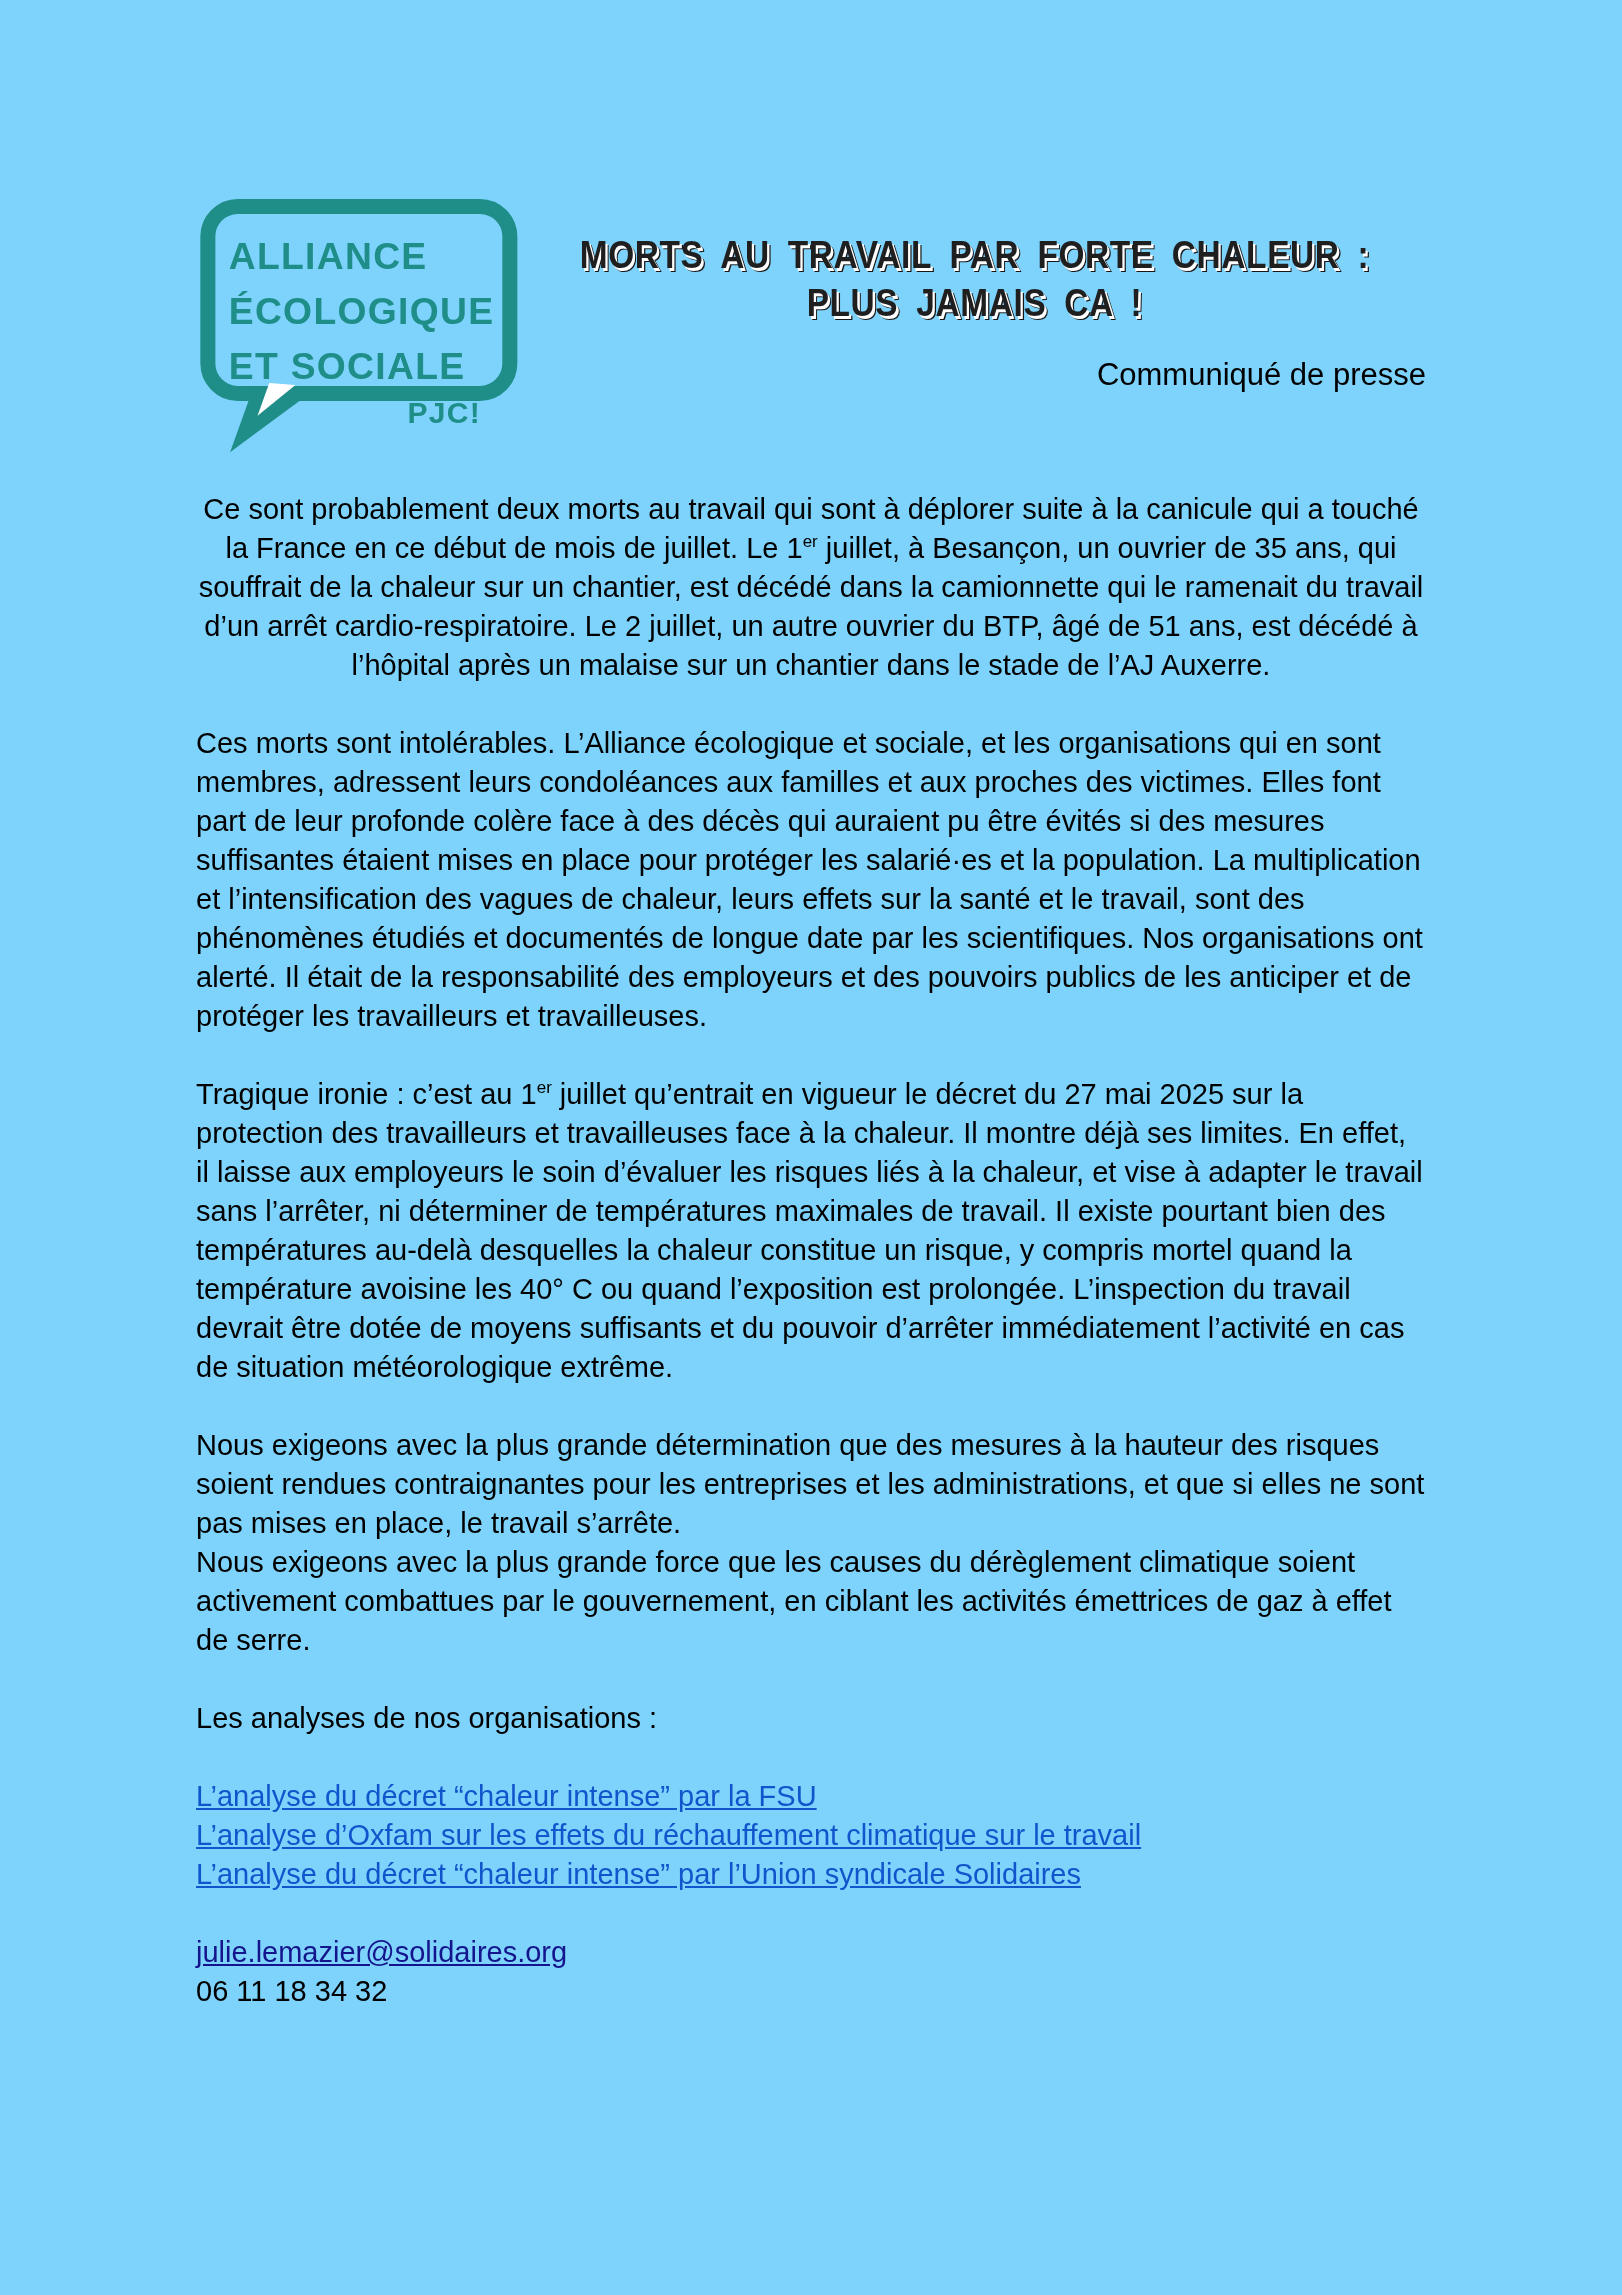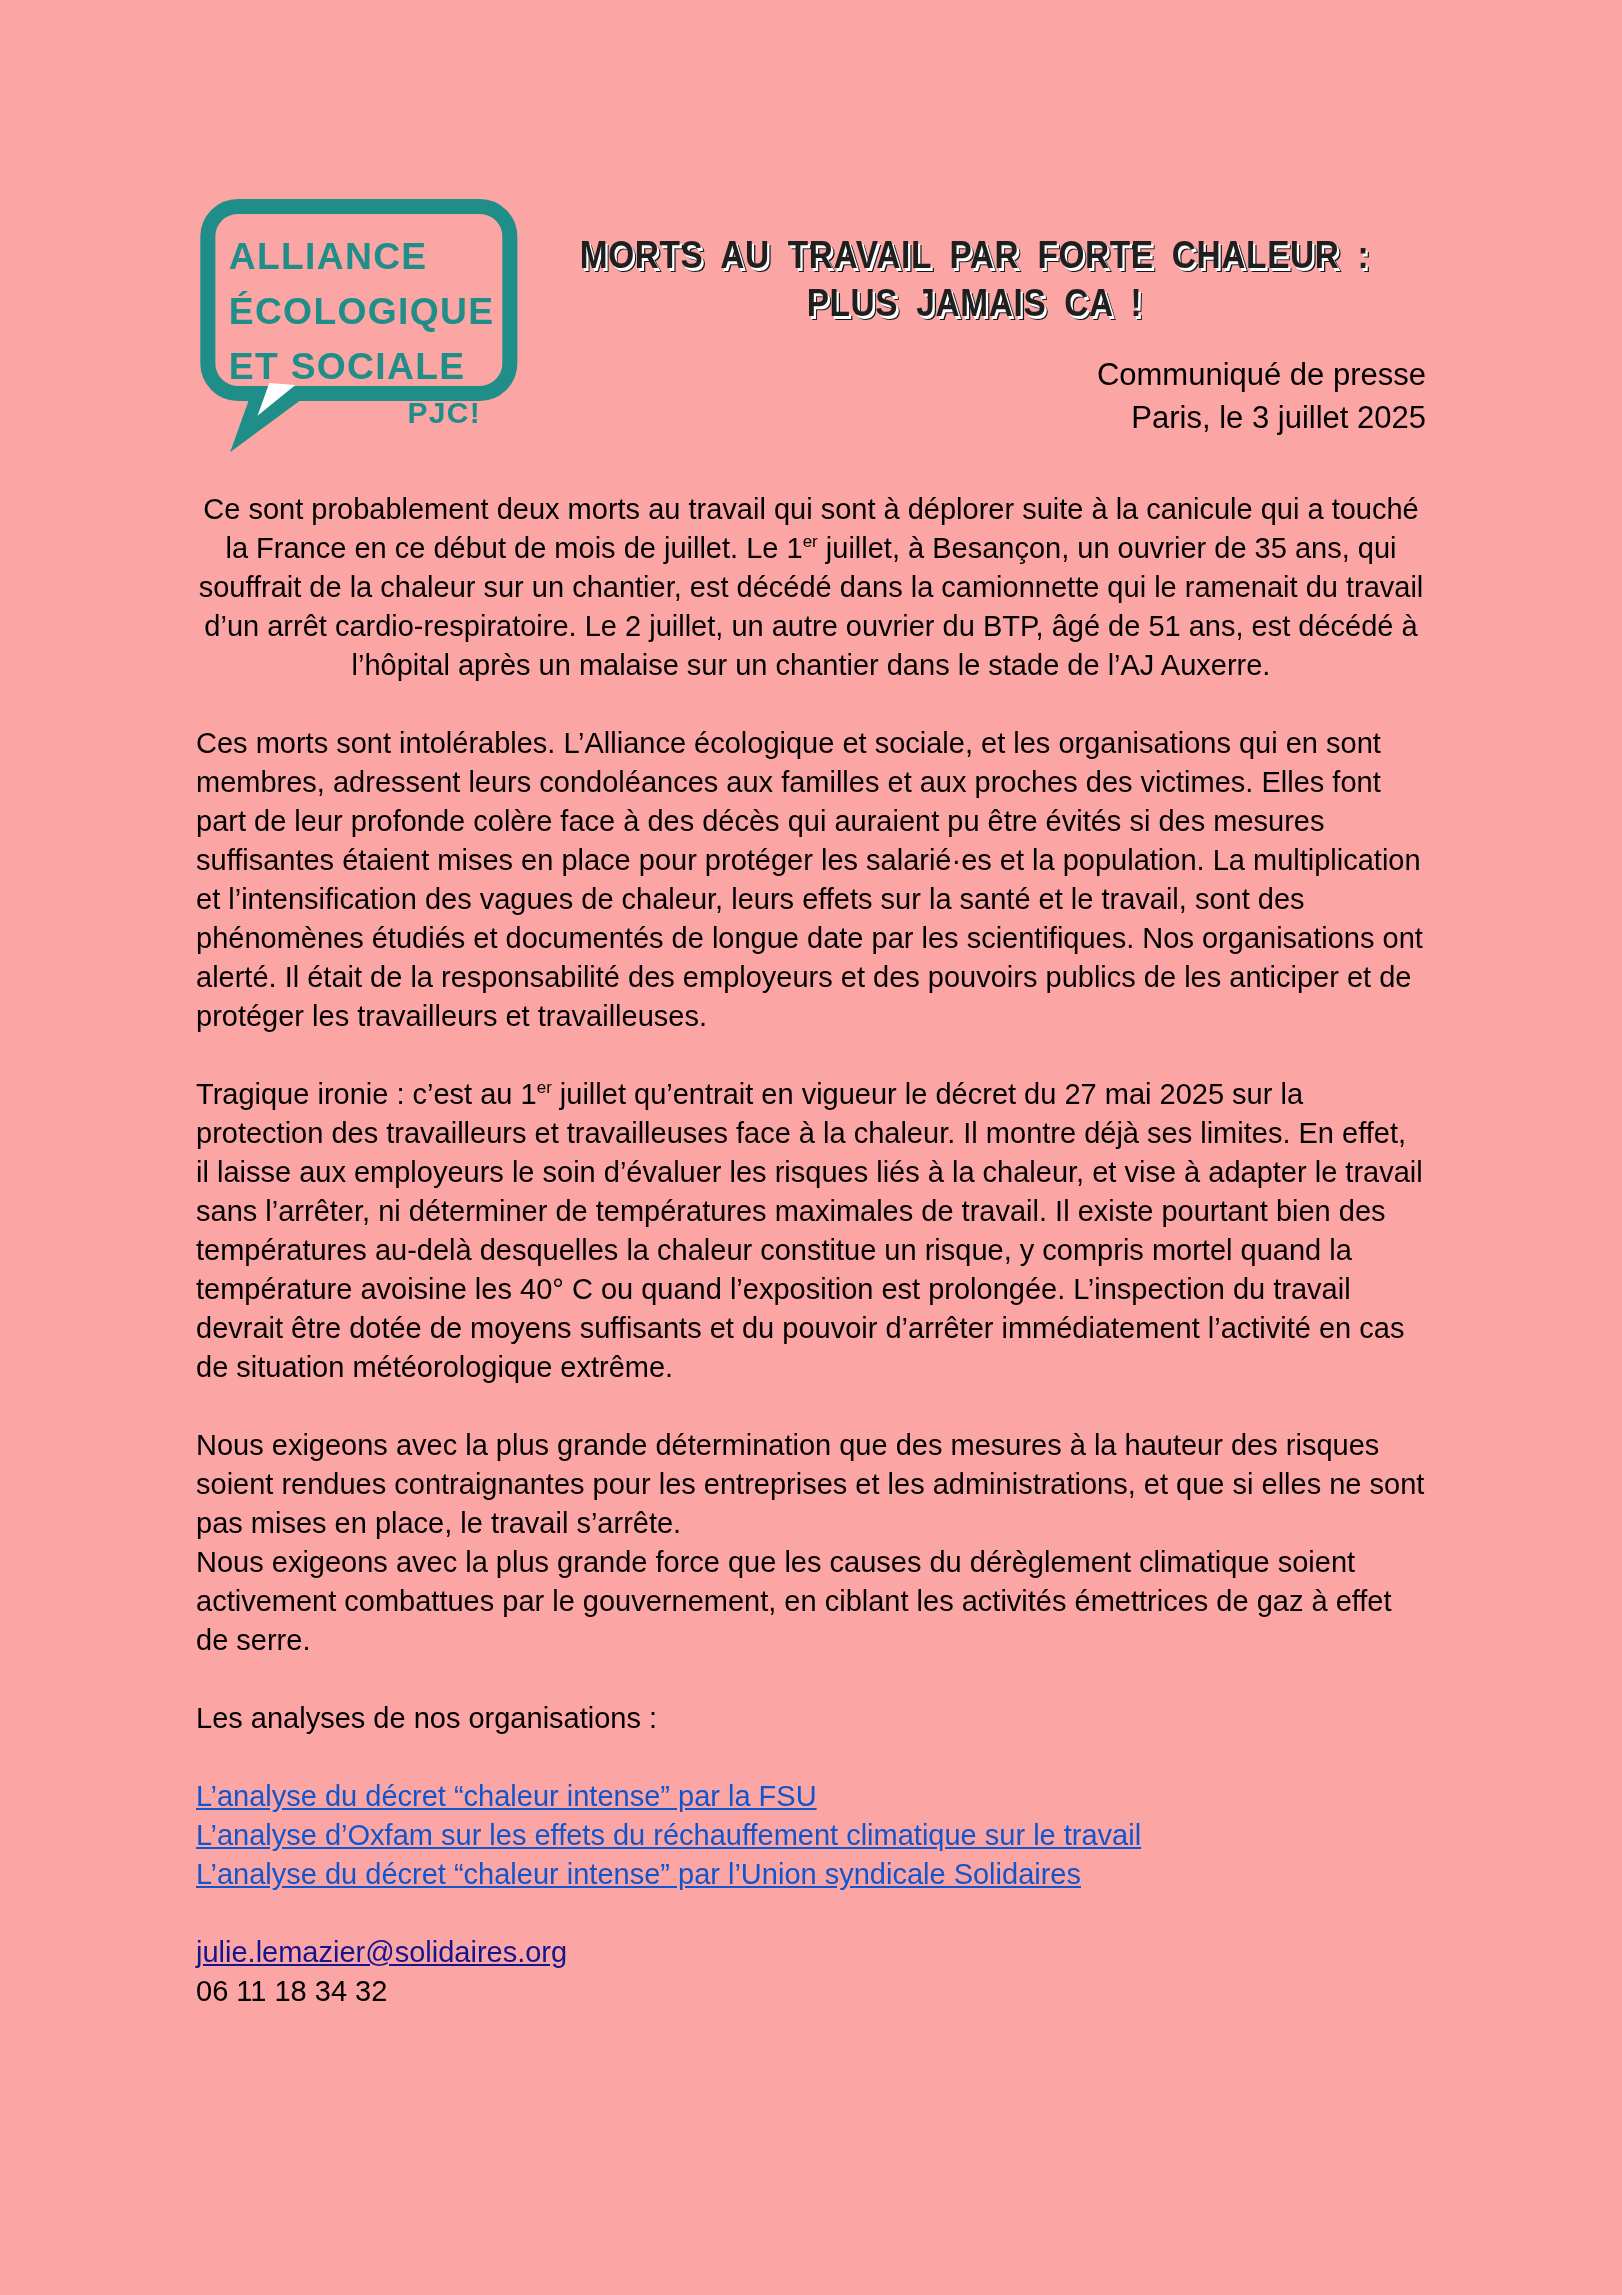--- a/index.html
+++ b/index.html
@@ -1,20 +1,20 @@
 <!DOCTYPE html>
 <html lang="fr" style="font-size:10.5px"><head>
 <meta charset="utf-8">
 <style>
   html, body { margin: 0; padding: 0; background: #ffffff; }
   .page {
     position: relative;
     width: 1622px;
     height: 2295px;
-    background: #fca5a5;
+    background: #7dd3fc;
     overflow: hidden;
     font-family: "Liberation Sans", sans-serif;
     color: #000000;
   }
   .content {
     position: absolute;
     left: 196px;
     top: 196px;
     width: 1230px;
   }
@@ -96,21 +96,20 @@
         <text x="436" y="348" text-anchor="end" class="logo-tagline" fill="#1F8E88">PJC!</text>
       </svg>
 
       <div class="header-right">
         <h1 class="title">
           <span class="title-line">MORTS AU TRAVAIL PAR FORTE CHALEUR :</span>
           <span class="title-line">PLUS JAMAIS CA !</span>
         </h1>
         <div class="meta">
           <div>Communiqué de presse</div>
-          <div>Paris, le 3 juillet 2025</div>
         </div>
       </div>
     </header>
 
     <main class="body">
       <div>
           <p class="para"><span>Ce sont probablement deux morts au travail qui sont à déplorer suite à la canicule qui a touché la France en ce début de mois de juillet. Le 1</span><sup>er</sup><span> juillet, à Besançon, un ouvrier de 35 ans, qui souffrait de la chaleur sur un chantier, est décédé dans la camionnette qui le ramenait du travail d’un arrêt cardio-respiratoire. Le 2 juillet, un autre ouvrier du BTP, âgé de 51 ans, est décédé à l’hôpital après un malaise sur un chantier dans le stade de l’AJ Auxerre.</span></p>
           <p class="para"><span>Ces morts sont intolérables. L’Alliance écologique et sociale, et les organisations qui en sont membres, adressent leurs condoléances aux familles et aux proches des victimes. Elles font part de leur profonde colère face à des décès qui auraient pu être évités si des mesures suffisantes étaient mises en place pour protéger les salarié·es et la population. La multiplication et l’intensification des vagues de chaleur, leurs effets sur la santé et le travail, sont des phénomènes étudiés et documentés de longue date par les scientifiques. Nos organisations ont alerté. Il était de la responsabilité des employeurs et des pouvoirs publics de les anticiper et de protéger les travailleurs et travailleuses.</span></p>
           <p class="para"><span>Tragique ironie : c’est au 1</span><sup>er</sup><span> juillet qu’entrait en vigueur le décret du 27 mai 2025 sur la protection des travailleurs et travailleuses face à la chaleur. Il montre déjà ses limites. En effet, il laisse aux employeurs le soin d’évaluer les risques liés à la chaleur, et vise à adapter le travail sans l’arrêter, ni déterminer de températures maximales de travail. Il existe pourtant bien des températures au-delà desquelles la chaleur constitue un risque, y compris mortel quand la température avoisine les 40° C ou quand l’exposition est prolongée. L’inspection du travail devrait être dotée de moyens suffisants et du pouvoir d’arrêter immédiatement l’activité en cas de situation météorologique extrême.</span></p>
           <p class="para"><span>Nous exigeons avec la plus grande détermination que des mesures à la hauteur des risques soient rendues contraignantes pour les entreprises et les administrations, et que si elles ne sont pas mises en place, le travail s’arrête.</span></p>

